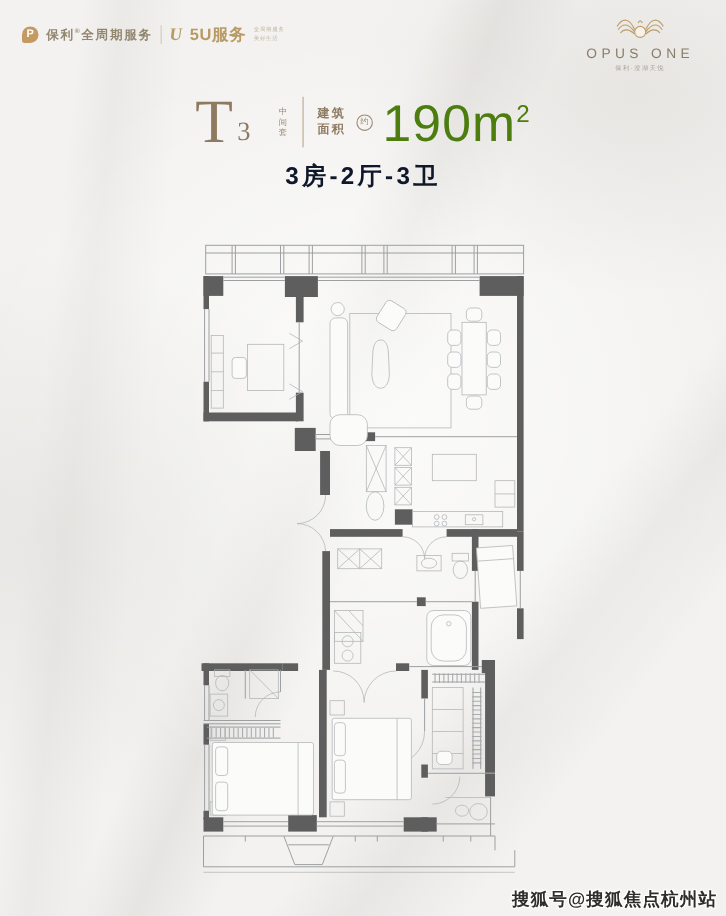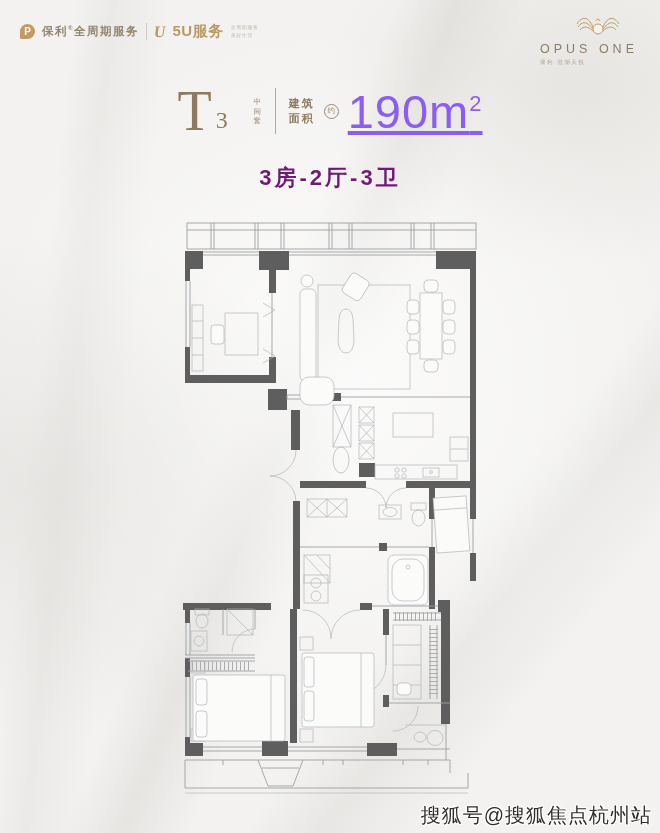--- a/index.html
+++ b/index.html
@@ -18,45 +18,45 @@
   
   .brand-left{position:absolute;top:22px;left:20px;display:flex;align-items:center;gap:7px;}
   .poly-badge{width:15px;height:15px;background:#c29a62;border-radius:8px 8px 8px 2px;
     color:#fff;font-size:10px;font-weight:bold;display:flex;align-items:center;justify-content:center;}
   .brand-text{font-size:11.5px;color:#93866f;font-weight:bold;letter-spacing:1.5px;white-space:nowrap;}
   .brand-text sup{font-size:6px;}
   .v-sep{width:1px;height:17px;background:#cfc9bf;}
   .u-badge{color:#b99a64;font-weight:bold;font-size:16px;font-family:"Liberation Serif",serif;transform:skewX(-8deg);}
   .service-name{font-size:15px;color:#b99a64;font-weight:bold;letter-spacing:.5px;white-space:nowrap;}
   .tagline{display:flex;flex-direction:column;font-size:5px;color:#c2bAAa;color:#c2baa9;line-height:1.5;letter-spacing:.6px;}
-  .brand-right{position:absolute;top:12px;right:4px;width:116px;text-align:left;}
+  .brand-right{position:absolute;top:12px;right:20px;width:116px;text-align:center;}
   .opus-name{font-size:12.5px;color:#8a7d68;letter-spacing:4px;margin-top:2px;white-space:nowrap;}
   .opus-sub{font-size:5.5px;color:#aaa093;letter-spacing:1.5px;margin-top:3px;white-space:nowrap;}
   
   .title-wrap{position:absolute;top:86px;left:0;width:100%;text-align:center;}
   .title-row{display:inline-flex;align-items:center;gap:9px;}
   .t-letter{font-family:"Liberation Serif",serif;font-size:56px;line-height:.9;color:#8d7a60;}
   .t-num{font-family:"Liberation Serif",serif;font-size:24px;color:#8d7a60;align-self:flex-end;margin-left:-5px;margin-bottom:2px;}
   .t-tag{width:9px;font-size:7.5px;line-height:1.25;word-break:break-all;color:#9b8a72;margin-left:16px;}
   .t-div{width:1px;height:46px;background:#b7a88f;margin:0 4px;}
   .area-label{display:flex;flex-direction:column;font-size:11px;letter-spacing:2px;line-height:1.35;font-weight:bold;color:#8d7a60;text-align:center;}
   .approx{width:13px;height:13px;border:1px solid #9b8a72;border-radius:50%;font-size:7.5px;
     display:flex;align-items:center;justify-content:center;color:#9b8a72;flex:0 0 auto;}
-  .area-value{font-size:47px;letter-spacing:1px;color:#8b5cf6;font-weight:400;line-height:1;text-decoration:underline;}
+  .area-value{font-size:47px;letter-spacing:1px;color:#4d7c0f;font-weight:400;line-height:1;}
   .area-value sup{font-size:22px;}
-  .subtitle{margin-top:27px;font-size:22px;letter-spacing:3px;color:#701a75;font-weight:600;}
+  .subtitle{margin-top:9px;font-size:22px;letter-spacing:3px;color:#0f172a;font-weight:600;}
   
   .plan{position:absolute;left:183px;top:217px;width:295px;height:585px;}
   .w{fill:#5e5e5e;stroke:none;}
   .ln{stroke:#9c9fa1;stroke-width:.9;fill:none;}
   .fn{stroke:#b2b5b7;stroke-width:.7;fill:none;}
   .fnf{stroke:#b2b5b7;stroke-width:.7;fill:#fbfbfa;}
   .tick{stroke:#aaadaf;stroke-width:9;stroke-dasharray:1 3;fill:none;}
   
-  .watermark{position:absolute;right:8px;bottom:4px;font-size:20px;font-weight:normal;color:#2e2d2b;letter-spacing:1px;
+  .watermark{position:absolute;right:8px;bottom:4px;font-size:16px;font-weight:bold;color:#2e2d2b;letter-spacing:1px;
     text-shadow:-1px -1px 0 #fff,1px -1px 0 #fff,-1px 1px 0 #fff,1px 1px 0 #fff,0 0 6px rgba(255,255,255,.9);}
 </style>
 </head>
 <body>
 
 <div class="brand-left">
   <span class="poly-badge">P</span>
   <span class="brand-text"><span>保利</span><sup>®</sup><span>全周期服务</span></span>
   <span class="v-sep"></span>
   <span class="u-badge">U</span>

